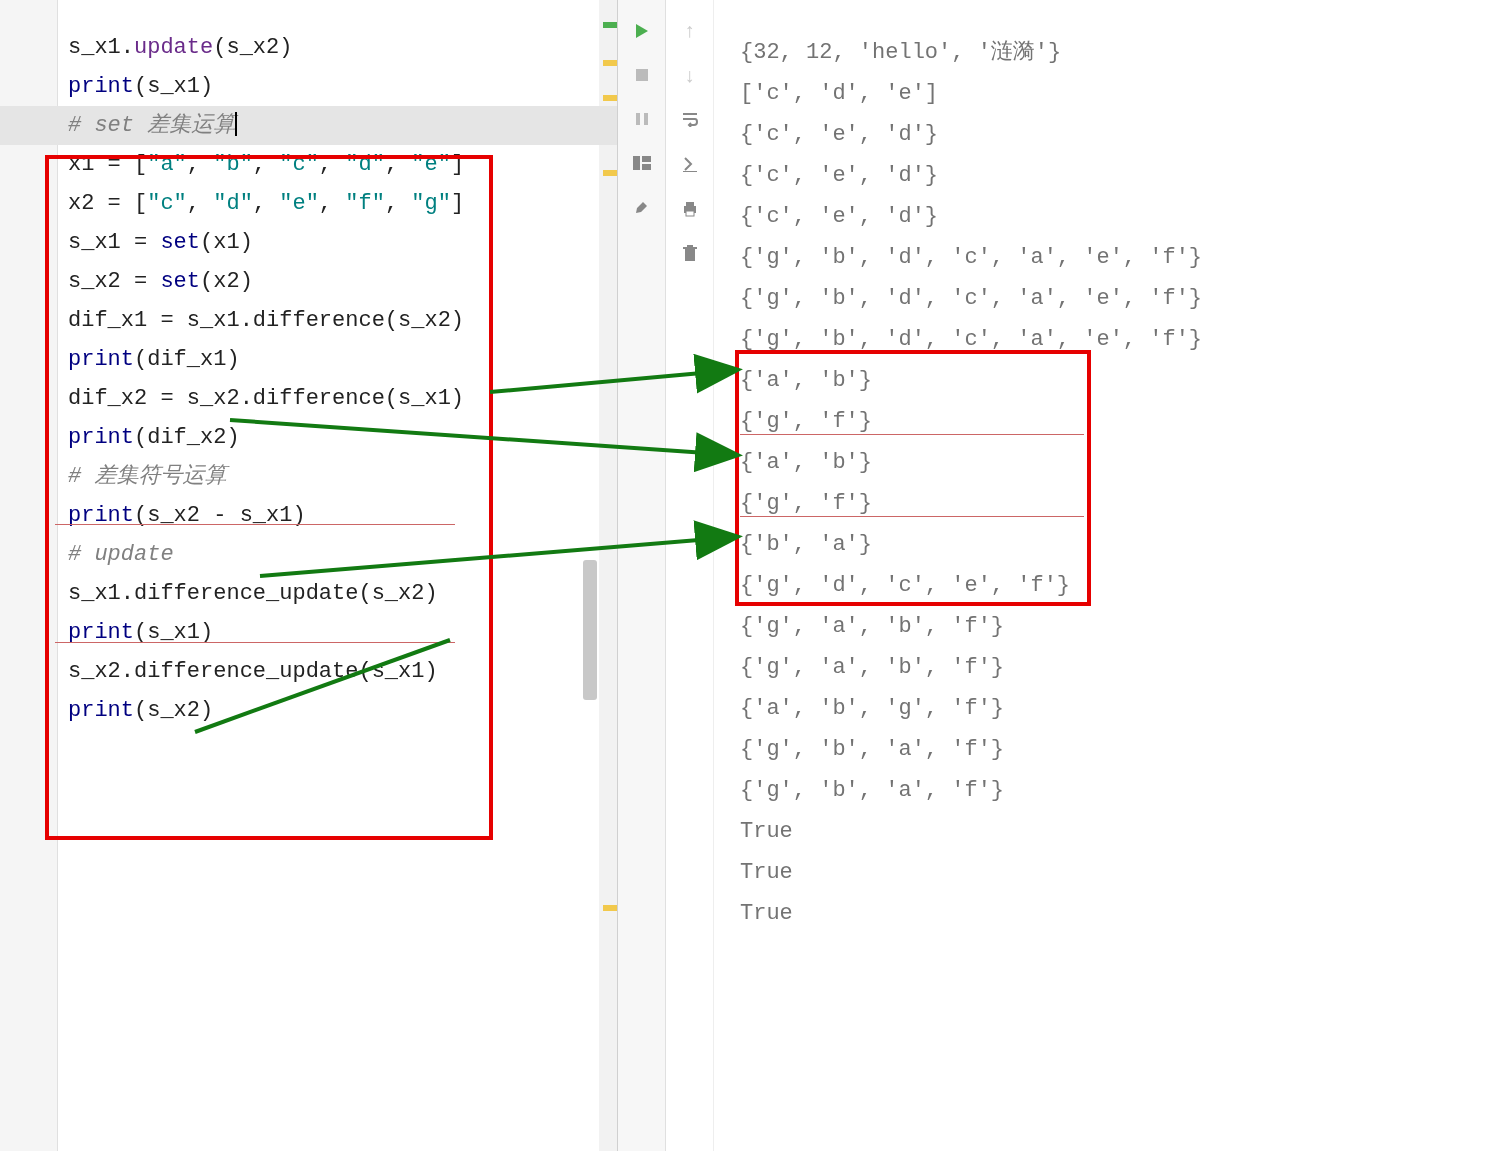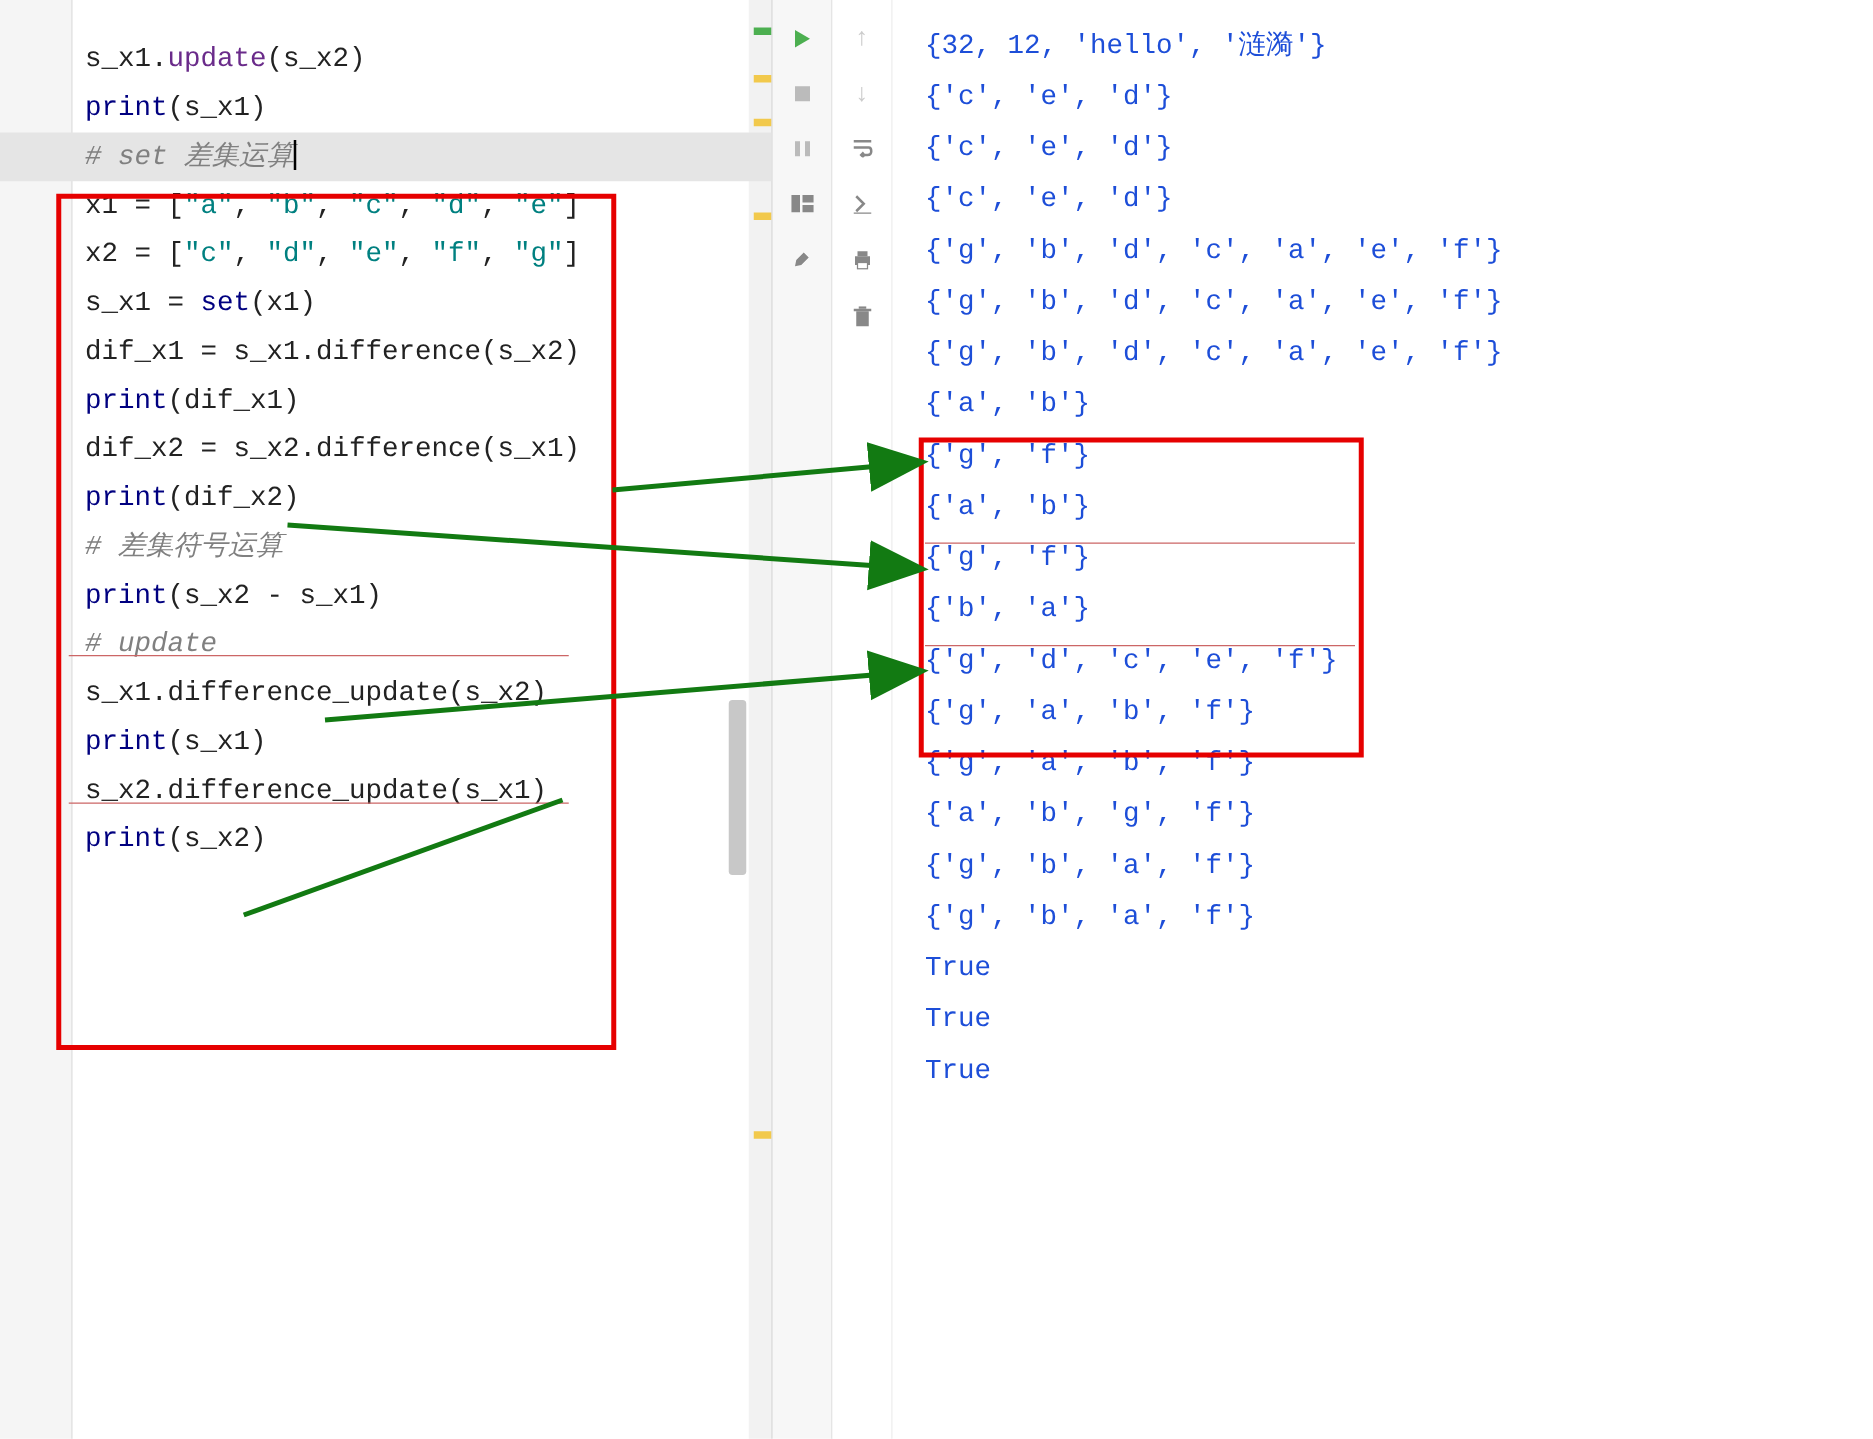--- a/index.html
+++ b/index.html
@@ -96,24 +96,24 @@
     background: #fff;
     display: flex;
     flex-direction: column;
     align-items: center;
     padding-top: 20px;
     gap: 22px;
     border-right: 1px solid #eee;
   }
   .output-pane {
     flex: 1;
-    padding: 16px 10px 0 26px;
+    padding: 32px 10px 0 26px;
     font-size: 22px;
     line-height: 41px;
-    color: #1d4ed8;
+    color: #737373;
     font-family: "SimSun", "Courier New", monospace;
     position: relative;
   }
   .out-line { white-space: pre; }
   .red-box-right {
     position: absolute;
     left: 735px; top: 350px;
     width: 356px; height: 256px;
     border: 4px solid #e60000;
     pointer-events: none;
@@ -157,20 +157,21 @@
 
     <div class="code-area">
       <div class="code-line"><span>s_x1.</span><span class="fn">update</span><span>(s_x2)</span></div>
       <div class="code-line"><span class="kw">print</span><span>(s_x1)</span></div>
       <div class="code-line"></div>
       <div class="code-line"></div>
       <span class="highlight-line"><span class="code-line cmt"># set 差集运算</span><span class="caret"></span></span>
       <div class="code-line"><span>x1 = [</span><span class="str">"a"</span><span>, </span><span class="str">"b"</span><span>, </span><span class="str">"c"</span><span>, </span><span class="str">"d"</span><span>, </span><span class="str">"e"</span><span>]</span></div>
       <div class="code-line"><span>x2 = [</span><span class="str">"c"</span><span>, </span><span class="str">"d"</span><span>, </span><span class="str">"e"</span><span>, </span><span class="str">"f"</span><span>, </span><span class="str">"g"</span><span>]</span></div>
       <div class="code-line"><span>s_x1 = </span><span class="kw">set</span><span>(x1)</span></div>
+      <div class="code-line"><span>s_x2 = </span><span class="kw">set</span><span>(x2)</span></div>
       <div class="code-line">dif_x1 = s_x1.difference(s_x2)</div>
       <div class="code-line"><span class="kw">print</span><span>(dif_x1)</span></div>
       <div class="code-line">dif_x2 = s_x2.difference(s_x1)</div>
       <div class="code-line"><span class="kw">print</span><span>(dif_x2)</span></div>
       <div class="code-line cmt"># 差集符号运算</div>
       <div class="code-line"><span class="kw">print</span><span>(s_x2 - s_x1)</span></div>
       <div class="code-line cmt"># update</div>
       <div class="code-line">s_x1.difference_update(s_x2)</div>
       <div class="code-line"><span class="kw">print</span><span>(s_x1)</span></div>
       <div class="code-line">s_x2.difference_update(s_x1)</div>
@@ -229,20 +230,21 @@
         </svg></div>
     <div class="tb"><svg width="16" height="18">
           <rect x="3" y="4" width="10" height="12" fill="#888"></rect>
           <rect x="1" y="2" width="14" height="2" fill="#888"></rect>
           <rect x="5" y="0" width="6" height="2" fill="#888"></rect>
         </svg></div>
   </div>
 
   <div class="output-pane">
     <div class="out-line">{32, 12, 'hello', '涟漪'}</div>
+    <div class="out-line">['c', 'd', 'e']</div>
     <div class="out-line">{'c', 'e', 'd'}</div>
     <div class="out-line">{'c', 'e', 'd'}</div>
     <div class="out-line">{'c', 'e', 'd'}</div>
     <div class="out-line">{'g', 'b', 'd', 'c', 'a', 'e', 'f'}</div>
     <div class="out-line">{'g', 'b', 'd', 'c', 'a', 'e', 'f'}</div>
     <div class="out-line">{'g', 'b', 'd', 'c', 'a', 'e', 'f'}</div>
     <div class="out-line">{'a', 'b'}</div>
     <div class="out-line">{'g', 'f'}</div>
     <div class="out-line">{'a', 'b'}</div>
     <div class="out-line">{'g', 'f'}</div>

